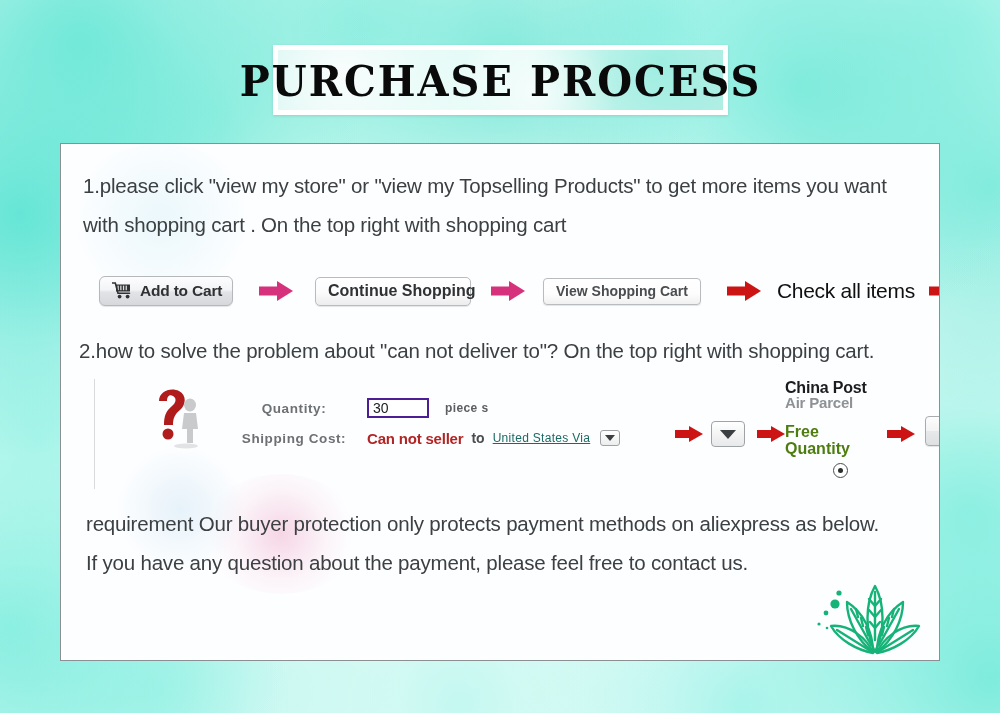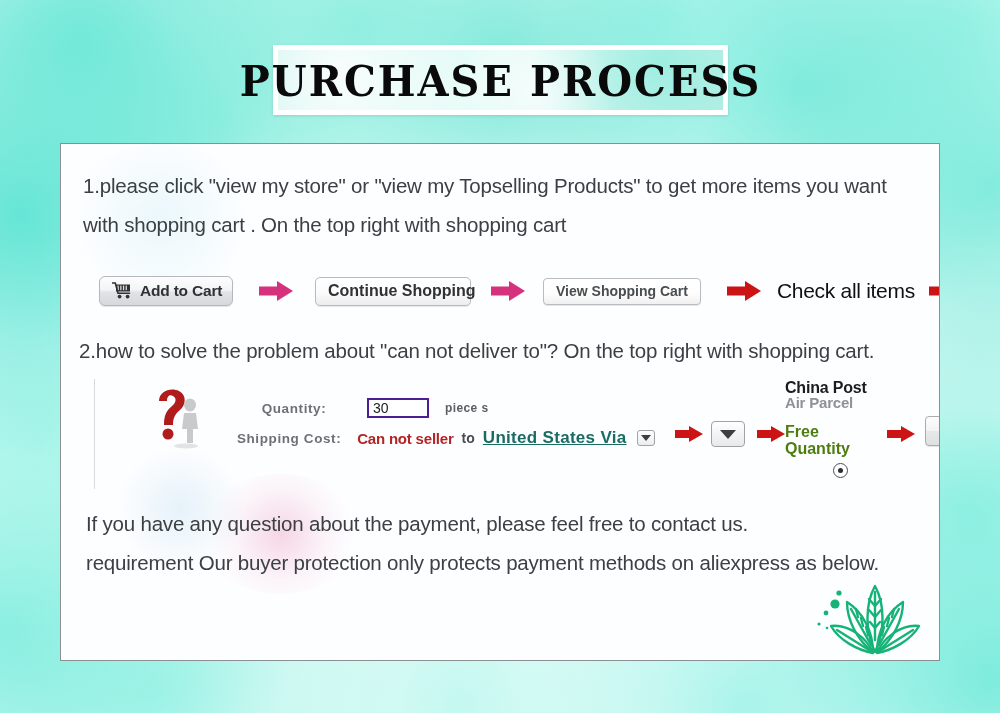--- a/index.html
+++ b/index.html
@@ -261,22 +261,22 @@
   }
   #deliver-to {
     margin-left: 8px;
     color: #4a4d50;
     font-size: 14px;
     font-weight: bold;
   }
   #country-link {
     margin-left: 8px;
     color: #1a6b63;
-    font-size: 17px;
-    font-weight: bold;
+    font-size: 12px;
+    font-weight: normal;
     text-decoration: underline;
     letter-spacing: 0.3px;
   }
   .dd-btn-sm {
     margin-left: 10px;
     width: 20px;
     height: 16px;
     box-sizing: border-box;
     border: 1px solid #a0a3a6;
     border-radius: 3px;
@@ -496,22 +496,22 @@
       <span class="shaft"></span>
         <span class="head"></span>
     </div>
 
     <div id="btn-ok">
       
     </div>
   </div>
 
   <div class="para" id="p3">
+    <span class="ln">requirement   Our buyer protection only protects payment methods on aliexpress as below.</span>
     <span class="ln">If you have any question   about the payment, please feel free to contact us.</span>
-    <span class="ln">requirement   Our buyer protection only protects payment methods on aliexpress as below.</span>
   </div>
 
   <div id="leaf-deco">
     <svg width="120" height="96" viewBox="0 0 120 96" aria-hidden="true">
       <g fill="none" stroke="#16b378" stroke-width="2.4" stroke-linecap="round" stroke-linejoin="round">
         <path d="M62 90 C52 70, 52 42, 62 24 C72 42, 72 70, 62 90 Z"></path>
         <path d="M62 30 L62 78"></path>
         <path d="M62 44 L56 37 M62 44 L68 37 M62 55 L56 48 M62 55 L68 48 M62 66 L57 60 M62 66 L67 60"></path>
         <path d="M60 90 C44 78, 34 58, 34 40 C50 50, 60 70, 60 90 Z"></path>
         <path d="M38 47 L58 83"></path>

